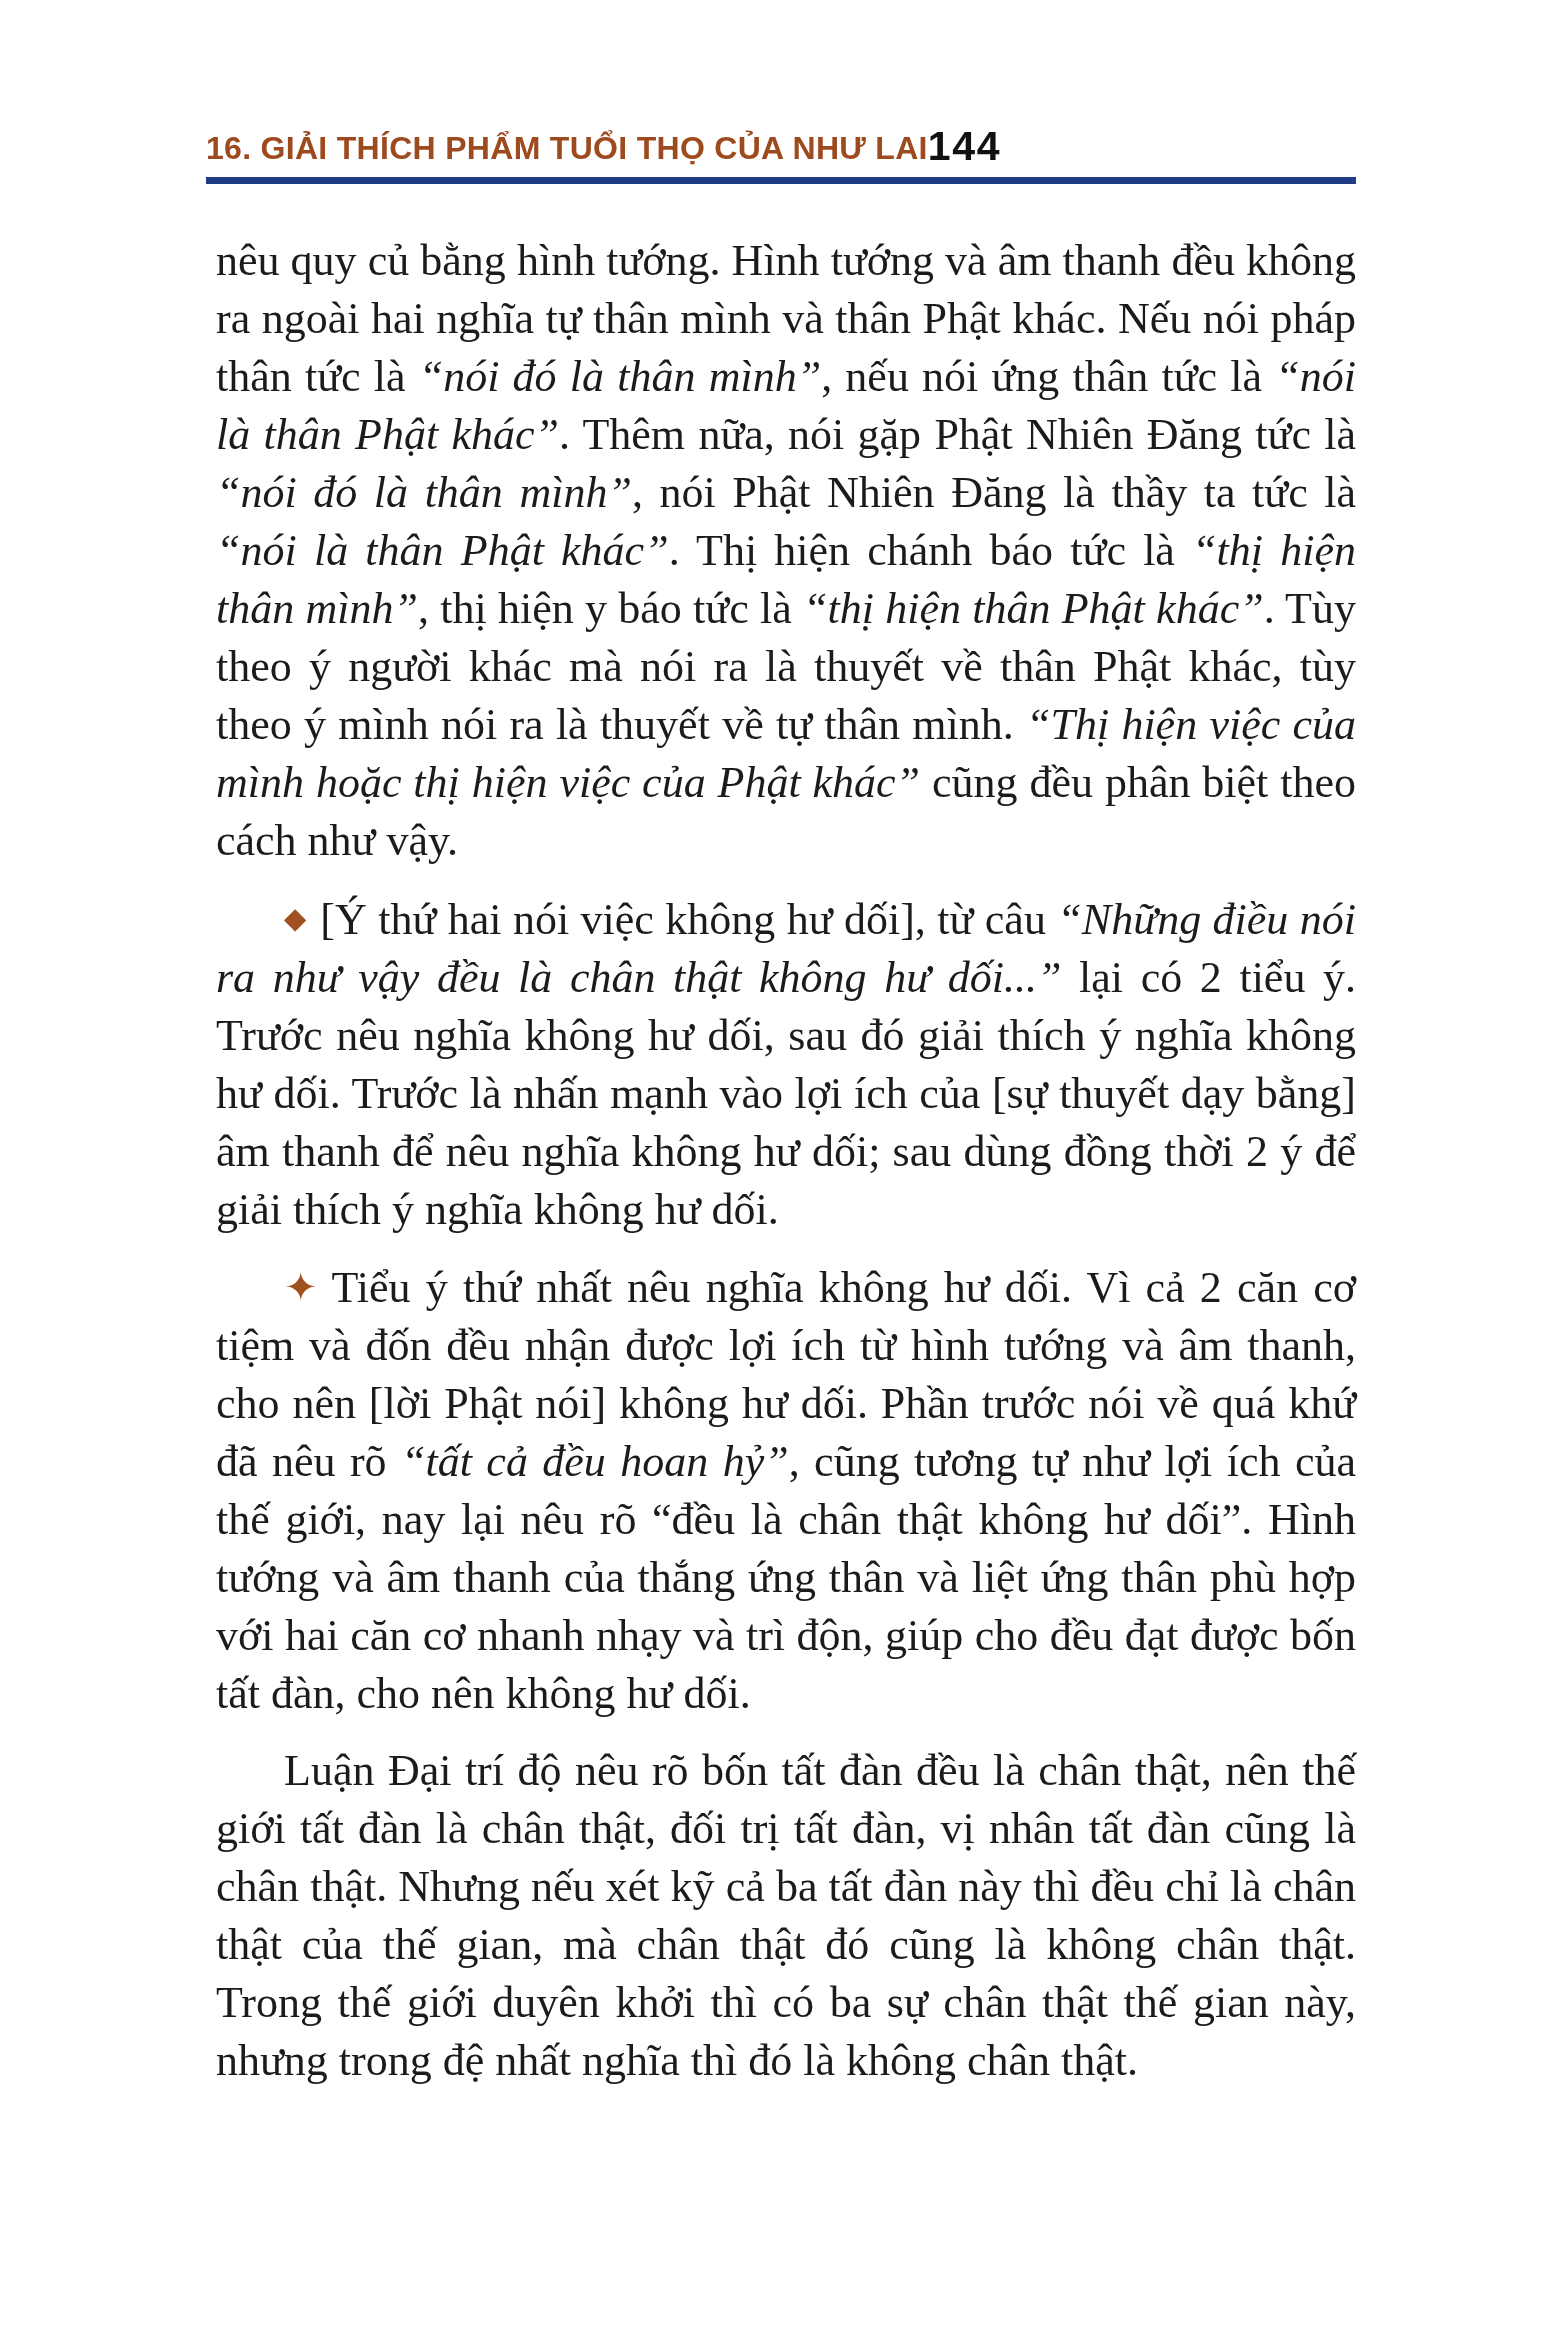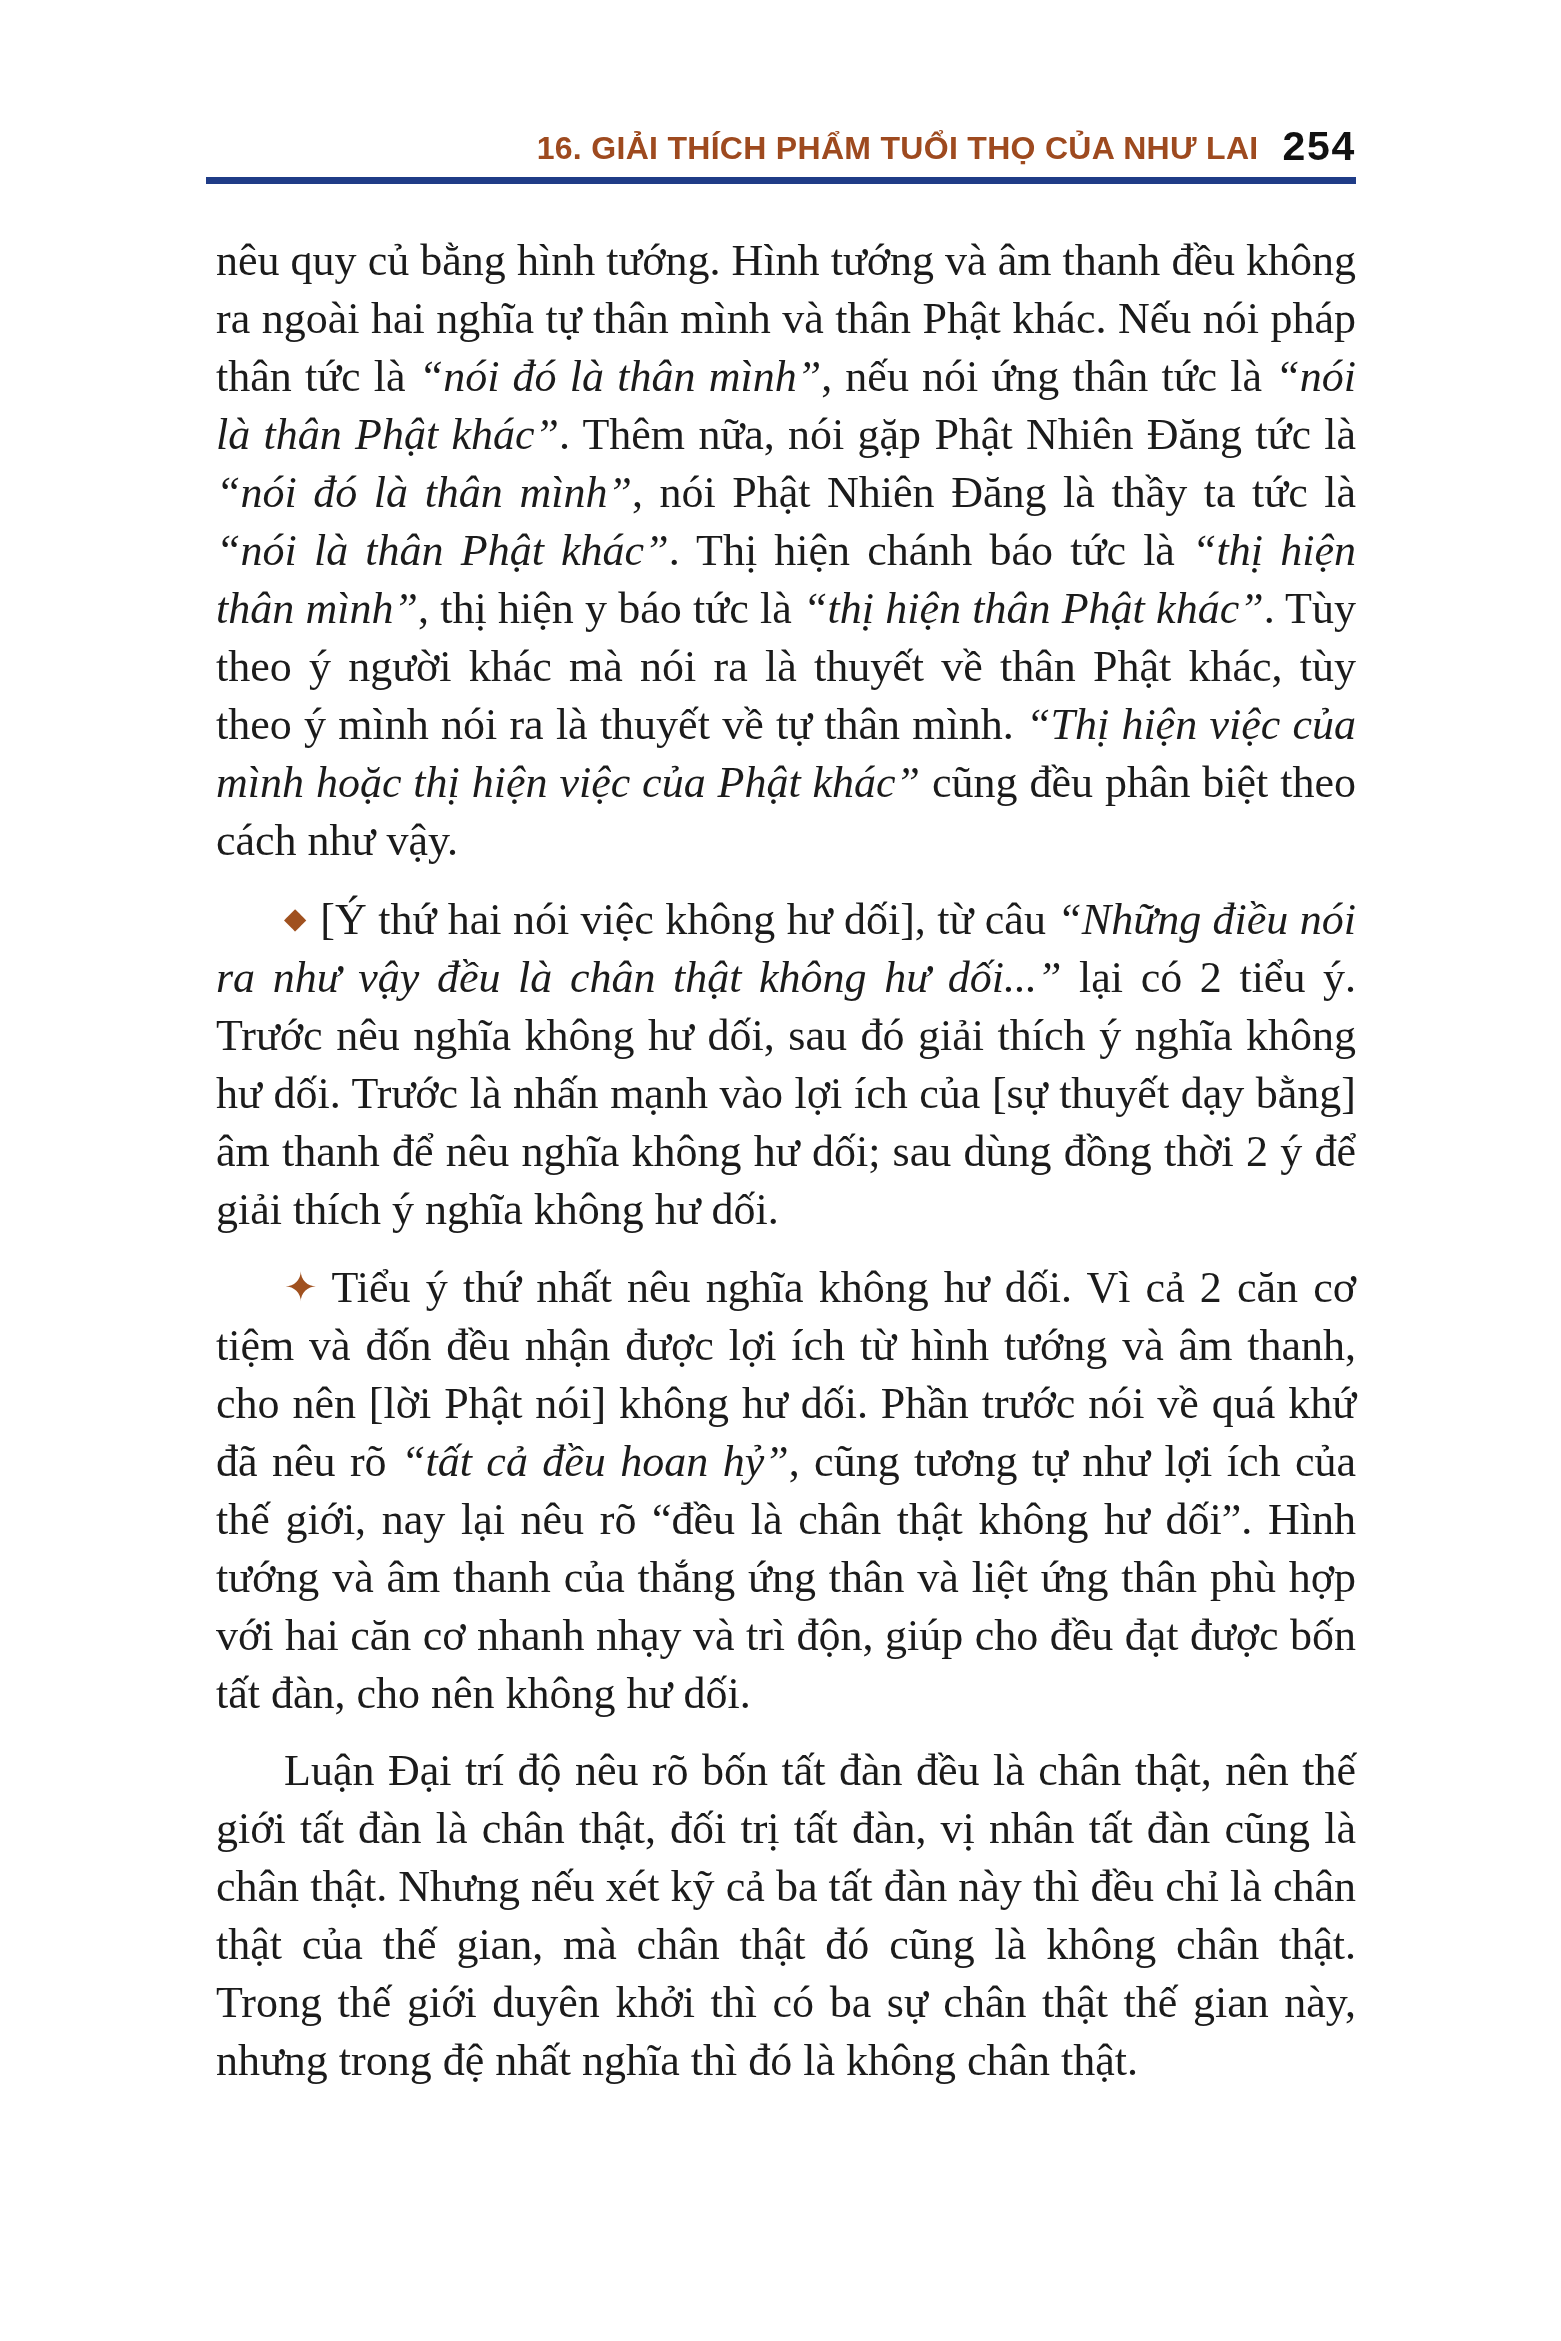--- a/index.html
+++ b/index.html
@@ -23,23 +23,22 @@
     overflow:hidden;
   }
   .header-area{
     position:absolute;
     left:206px;
     top:127px;
     width:1150px;
   }
   .header-row{
     display:flex;
-    justify-content:flex-end;
+    justify-content:flex-start;
     align-items:flex-end;
-    gap:24px;
   }
   .chapter-title{
     font-family:"Liberation Sans", sans-serif;
     font-weight:bold;
     font-size:32px;
     line-height:1.1;
     color:var(--title-color);
     letter-spacing:0.3px;
   }
   .page-number{
@@ -92,21 +91,21 @@
     margin-right:14px;
   }
 </style>
 </head>
 <body>
 
 <div class="page">
   <div class="header-area">
     <div class="header-row">
       <div class="chapter-title">16. GIẢI THÍCH PHẨM TUỔI THỌ CỦA NHƯ LAI</div>
-      <div class="page-number">254</div>
+      <div class="page-number">144</div>
     </div>
     <div class="header-rule"></div>
   </div>
 
   <div class="content">
       <p class="para"><span>nêu quy củ bằng hình tướng. Hình tướng và âm thanh đều không ra ngoài hai nghĩa tự thân mình và thân Phật khác. Nếu nói pháp thân tức là </span><span class="italic">“nói đó là thân mình”</span><span>, nếu nói ứng thân tức là </span><span class="italic">“nói là thân Phật khác”</span><span>. Thêm nữa, nói gặp Phật Nhiên Đăng tức là </span><span class="italic">“nói đó là thân mình”</span><span>, nói Phật Nhiên Đăng là thầy ta tức là </span><span class="italic">“nói là thân Phật khác”</span><span>. Thị hiện chánh báo tức là </span><span class="italic">“thị hiện thân mình”</span><span>, thị hiện y báo tức là </span><span class="italic">“thị hiện thân Phật khác”</span><span>. Tùy theo ý người khác mà nói ra là thuyết về thân Phật khác, tùy theo ý mình nói ra là thuyết về tự thân mình. </span><span class="italic">“Thị hiện việc của mình hoặc thị hiện việc của Phật khác”</span><span> cũng đều phân biệt theo cách như vậy.</span></p>
       <p class="para indented"><span class="bullet diamond">◆</span><span>[Ý thứ hai nói việc không hư dối], từ câu </span><span class="italic">“Những điều nói ra như vậy đều là chân thật không hư dối...”</span><span> lại có 2 tiểu ý. Trước nêu nghĩa không hư dối, sau đó giải thích ý nghĩa không hư dối. Trước là nhấn mạnh vào lợi ích của [sự thuyết dạy bằng] âm thanh để nêu nghĩa không hư dối; sau dùng đồng thời 2 ý để giải thích ý nghĩa không hư dối.</span></p>
       <p class="para indented"><span class="bullet star">✦</span><span>Tiểu ý thứ nhất nêu nghĩa không hư dối. Vì cả 2 căn cơ tiệm và đốn đều nhận được lợi ích từ hình tướng và âm thanh, cho nên [lời Phật nói] không hư dối. Phần trước nói về quá khứ đã nêu rõ </span><span class="italic">“tất cả đều hoan hỷ”</span><span>, cũng tương tự như lợi ích của thế giới, nay lại nêu rõ “đều là chân thật không hư dối”. Hình tướng và âm thanh của thắng ứng thân và liệt ứng thân phù hợp với hai căn cơ nhanh nhạy và trì độn, giúp cho đều đạt được bốn tất đàn, cho nên không hư dối.</span></p>
       <p class="para indented"><span>Luận Đại trí độ nêu rõ bốn tất đàn đều là chân thật, nên thế giới tất đàn là chân thật, đối trị tất đàn, vị nhân tất đàn cũng là chân thật. Nhưng nếu xét kỹ cả ba tất đàn này thì đều chỉ là chân thật của thế gian, mà chân thật đó cũng là không chân thật. Trong thế giới duyên khởi thì có ba sự chân thật thế gian này, nhưng trong đệ nhất nghĩa thì đó là không chân thật.</span></p>
     </div>

